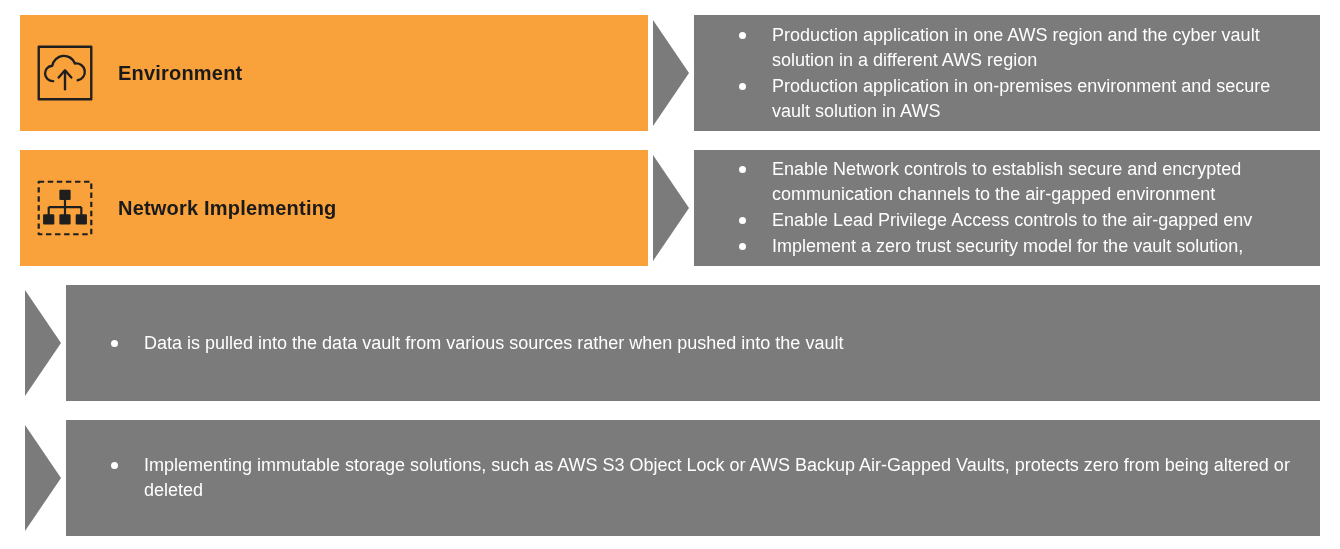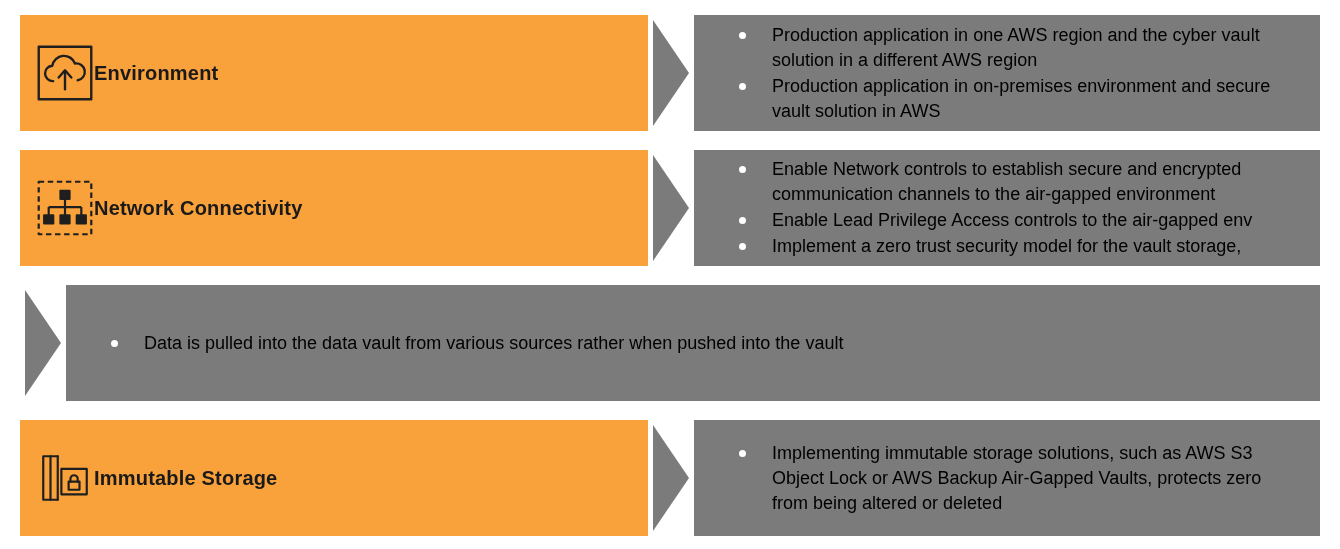--- a/index.html
+++ b/index.html
@@ -21,20 +21,21 @@
     padding-left: 16px;
     flex-shrink: 0;
   }
   .icon {
     width: 58px; height: 58px;
     display: inline-flex; align-items: center; justify-content: center;
     flex-shrink: 0;
   }
   .icon svg { width: 58px; height: 58px; }
   .label {
+    margin-left: 24px;
     font-size: 20px;
     font-weight: bold;
     color: #1a1a1a;
     letter-spacing: 0.2px;
   }
   .arrow-wrap {
     width: 46px;
     display: flex; align-items: center; justify-content: center;
     flex-shrink: 0;
   }
@@ -47,21 +48,21 @@
     flex: 1;
     background: #7B7B7B;
     display: flex;
     align-items: center;
     padding: 8px 18px 8px 0;
   }
   .bullets { list-style: none; width: 100%; padding-left: 40px; }
   .bullets li {
     position: relative;
     padding-left: 38px;
-    color: #000000;
+    color: #ffffff;
     font-size: 18px;
     line-height: 25px;
     margin: 1px 0;
   }
   .bullets li::before {
     content: "";
     position: absolute;
     left: 5px; top: 9px;
     width: 7px; height: 7px;
     border-radius: 50%;
@@ -106,59 +107,46 @@
           <line x1="32" y1="22" x2="32" y2="31"></line>
           <line x1="14" y1="31" x2="50" y2="31"></line>
           <line x1="14" y1="31" x2="14" y2="40"></line>
           <line x1="32" y1="31" x2="32" y2="40"></line>
           <line x1="50" y1="31" x2="50" y2="40"></line>
           <rect x="9" y="40" width="10" height="9" fill="#1f1f1f"></rect>
           <rect x="27" y="40" width="10" height="9" fill="#1f1f1f"></rect>
           <rect x="45" y="40" width="10" height="9" fill="#1f1f1f"></rect>
         </svg>
       </span>
-      <span class="label">Network Connectivity</span>
+      <span class="label">Network Implementing</span>
     </div>
     <div class="arrow-wrap">
         <div class="arrow"></div>
       </div>
     <div class="right-box">
       <ul class="bullets">
         <li>Enable Network controls to establish secure and encrypted communication channels to the air-gapped environment</li>
         <li>Enable Lead Privilege Access controls to the air-gapped env</li>
-        <li>Implement a zero trust security model for the vault storage,</li>
+        <li>Implement a zero trust security model for the vault solution,</li>
       </ul>
     </div>
   </div>
 
   <div class="row">
     <div class="arrow-wrap">
         <div class="arrow"></div>
       </div>
     <div class="right-box">
       <ul class="bullets">
         <li>Data is pulled into the data vault from various sources rather when pushed into the vault</li>
       </ul>
     </div>
   </div>
 
   <div class="row">
-    <div class="left-box">
-      <span class="icon">
-        <svg viewBox="0 0 64 64" fill="none" stroke-width="2.4" stroke-linejoin="round" stroke-linecap="round">
-          <polyline points="24,8 8,8 8,56 24,56"></polyline>
-          <line x1="16" y1="8" x2="16" y2="56"></line>
-          <line x1="24" y1="8" x2="24" y2="56"></line>
-          <rect x="28" y="22" width="28" height="28"></rect>
-          <rect x="36" y="36" width="12" height="9"></rect>
-          <path d="M38 36 v-3 a 4 4 0 0 1 8 0 v3"></path>
-        </svg>
-      </span>
-      <span class="label">Immutable Storage</span>
-    </div>
     <div class="arrow-wrap">
         <div class="arrow"></div>
       </div>
     <div class="right-box">
       <ul class="bullets">
         <li>Implementing immutable storage solutions, such as AWS S3 Object Lock or AWS Backup Air-Gapped Vaults, protects zero from being altered or deleted</li>
       </ul>
     </div>
   </div>
 

